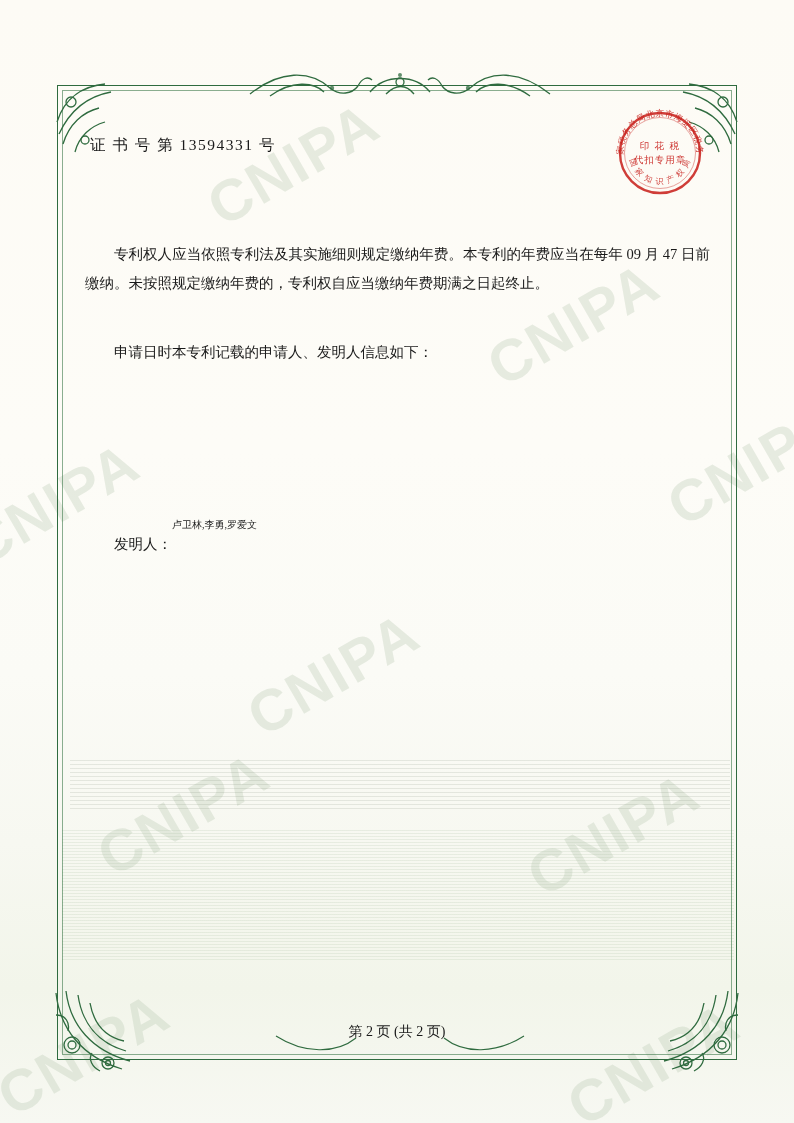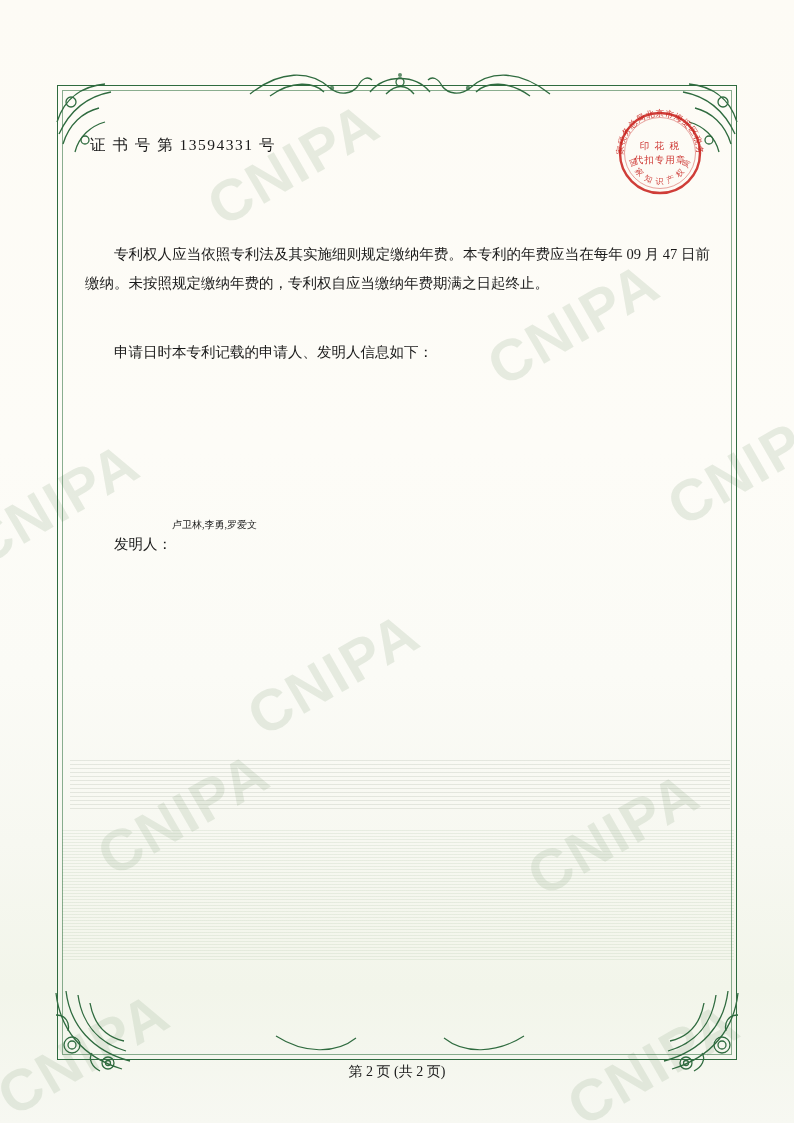--- a/index.html
+++ b/index.html
@@ -142,21 +142,20 @@
   }
 
   #page-footer {
     position: absolute;
     left: 0;
     top: 938px;
     width: 680px;
     text-align: center;
     font-size: 14px;
     color: #1a1a1a;
-    margin-top: 40px;
   }
 
   
   #seal {
     position: absolute;
     left: 610px;
     top: 103px;
     width: 100px;
     height: 100px;
   }

